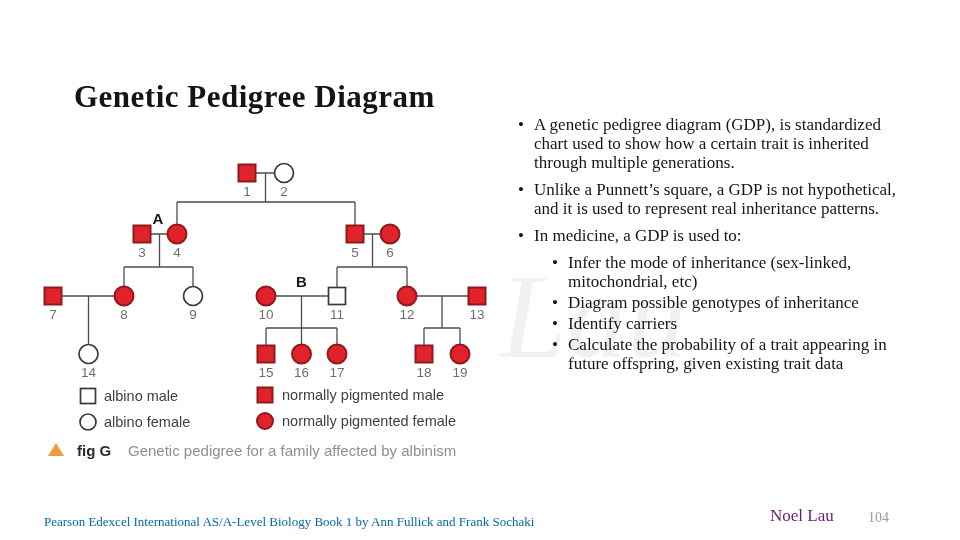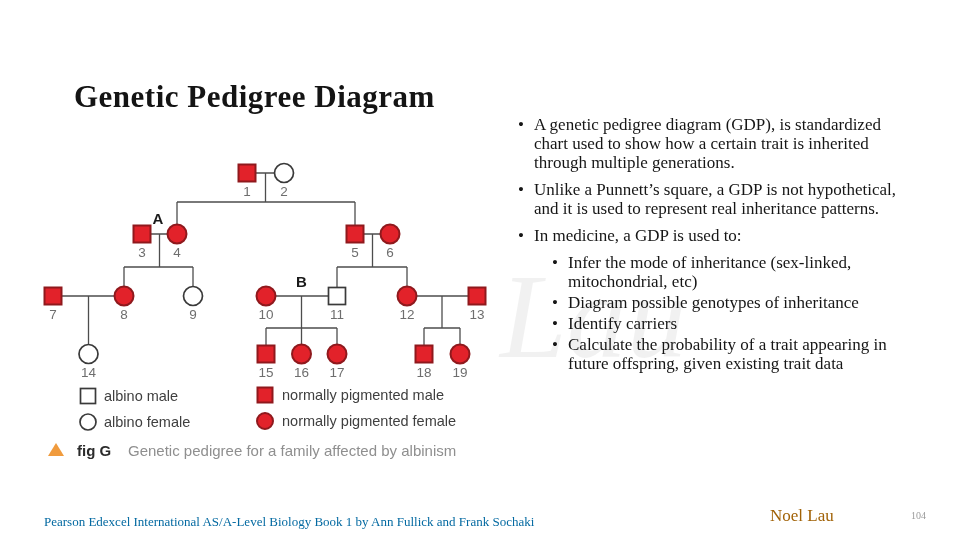--- a/index.html
+++ b/index.html
@@ -23,22 +23,22 @@
   
   .content{position:absolute;left:518px;top:115px;width:392px;font-size:17px;line-height:19px;color:#161616;}
   .b{display:flex;margin-bottom:2px;}
   .b.lvl1{margin-bottom:8px;}
   .b.lvl2{margin-left:34px;margin-bottom:2px;}
   .dot{width:16px;flex:0 0 16px;}
   .txt{flex:1;}
   .txt b{font-weight:normal;}
   
   .footer-source{position:absolute;left:44px;top:514px;font-size:13px;color:#0369a1;}
-  .author{position:absolute;left:770px;top:506px;font-size:17px;color:#a16207;}
-  .page-number{position:absolute;left:868px;top:510px;font-size:10px;color:#9a9a9a;margin-left:43px;}
+  .author{position:absolute;left:770px;top:506px;font-size:17px;color:#701a75;}
+  .page-number{position:absolute;left:868px;top:510px;font-size:14px;color:#9a9a9a;}
 </style>
 </head>
 <body>
 
 <div class="slide">
 
   <div class="watermark">Lau</div>
 
   <h1 class="title">Genetic Pedigree Diagram</h1>
 

